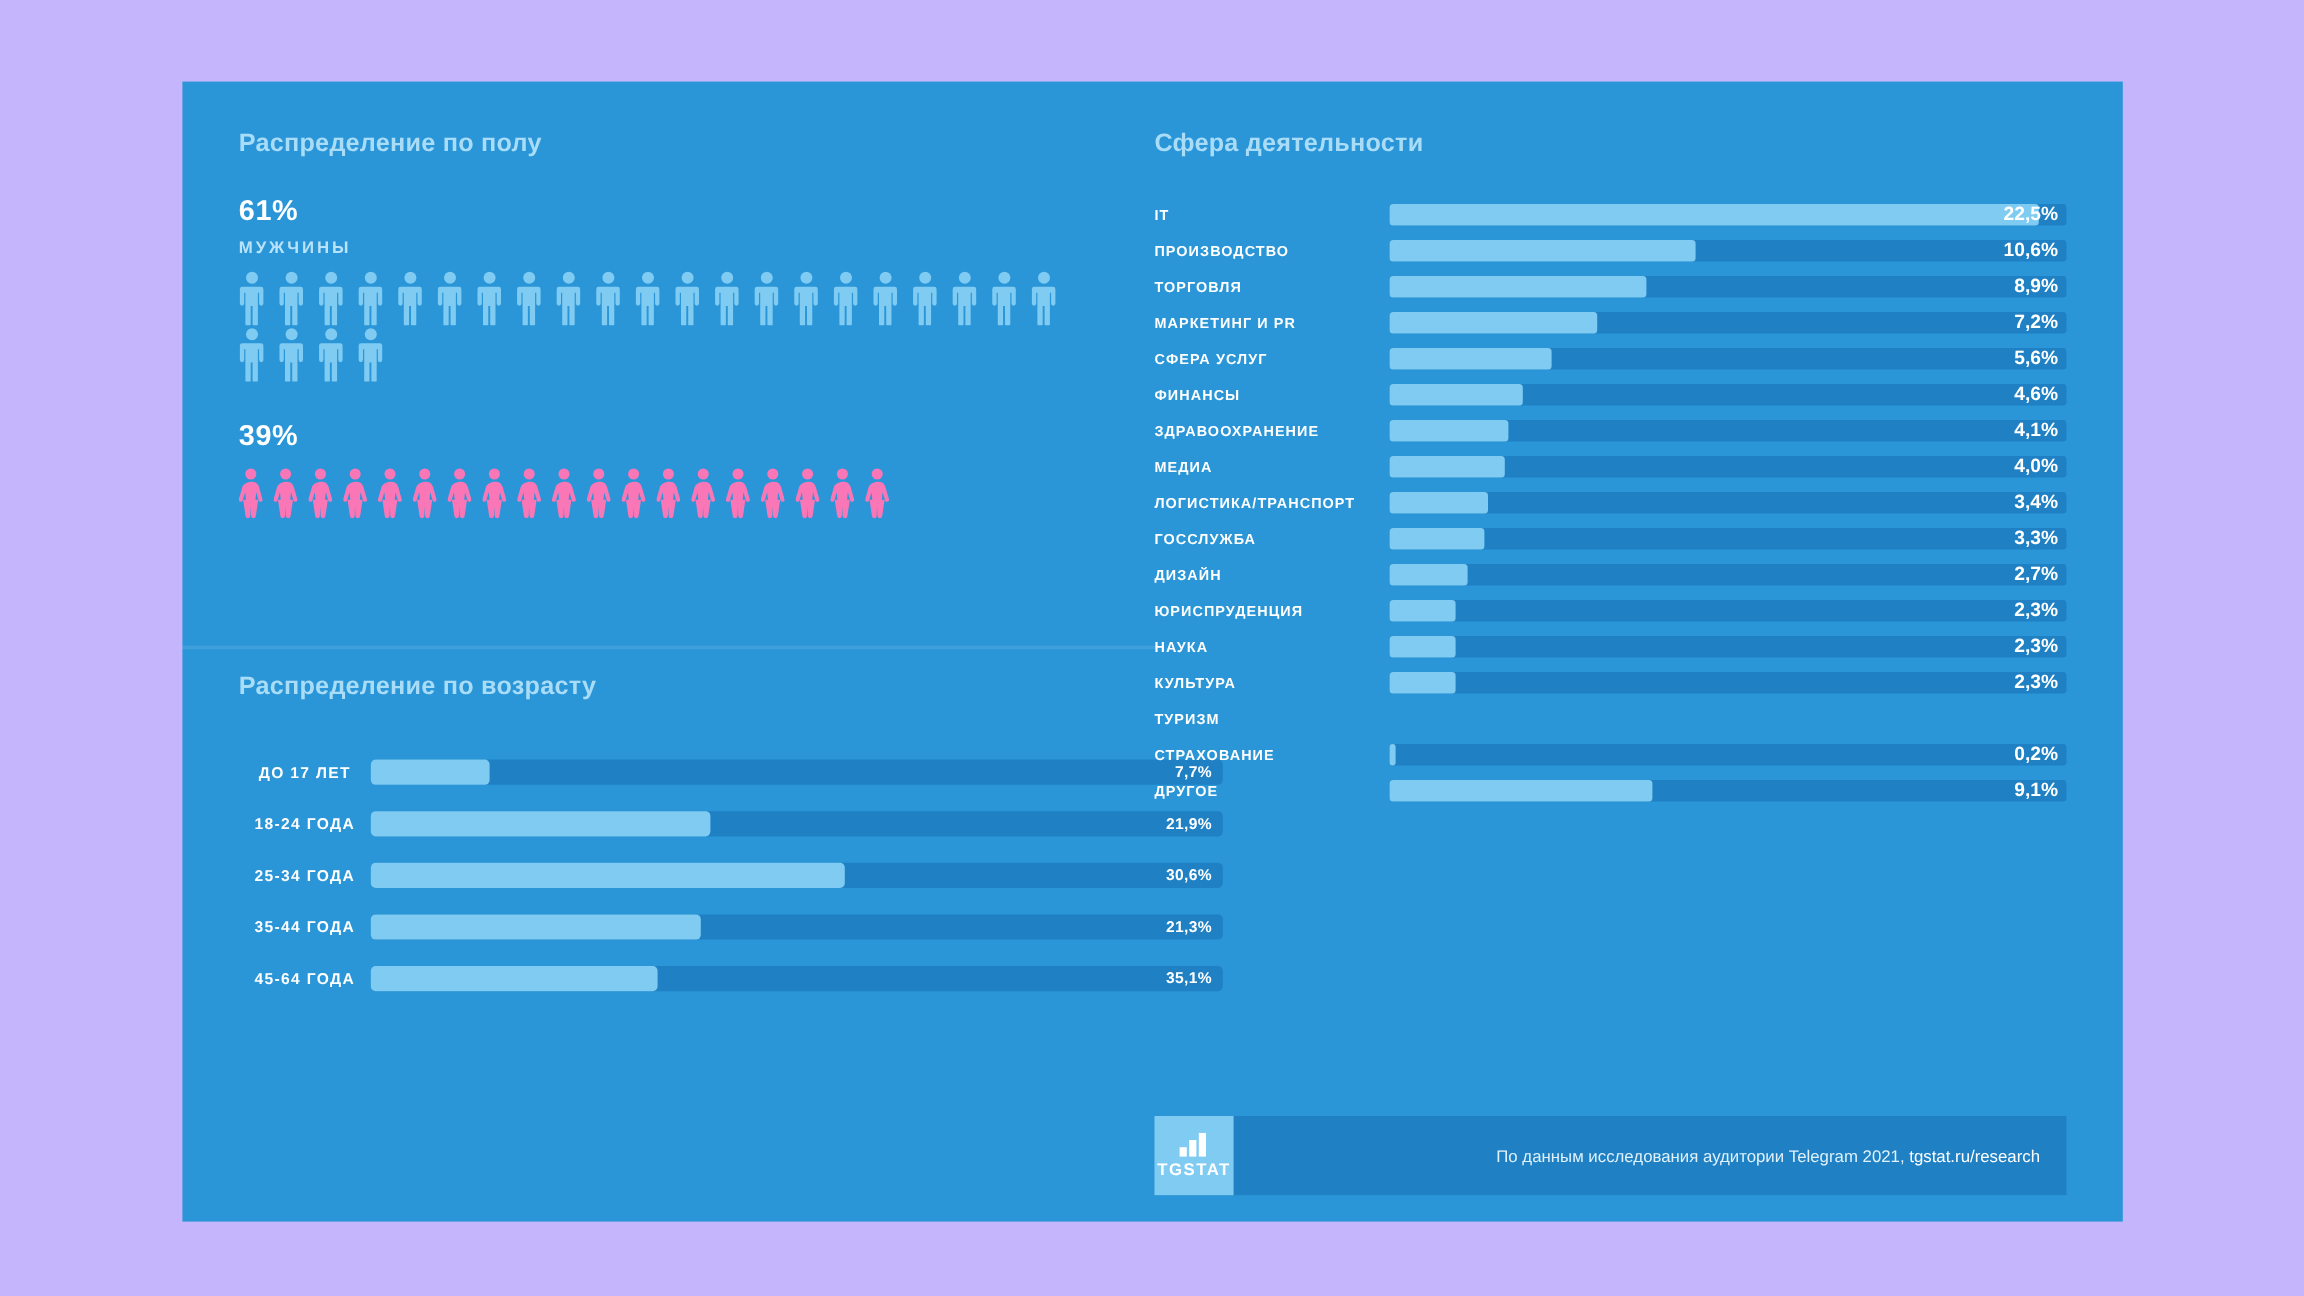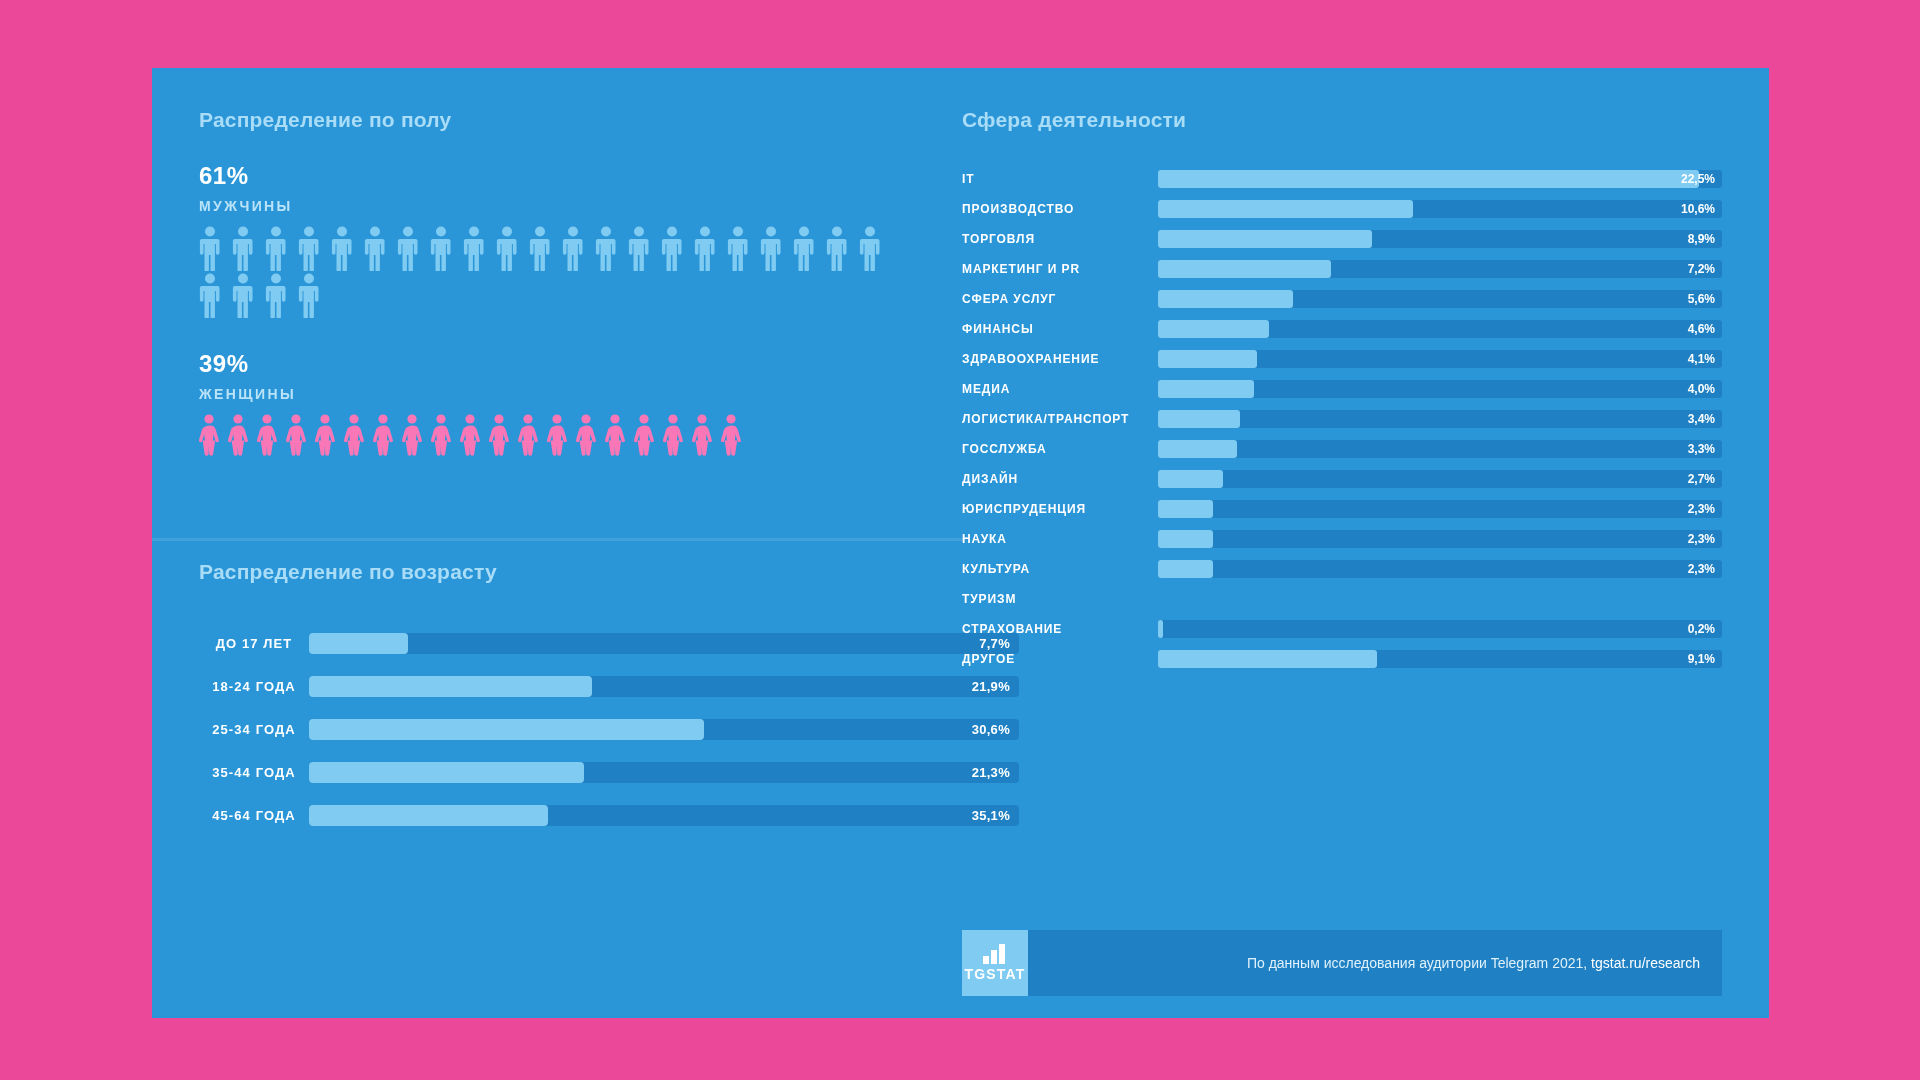--- a/index.html
+++ b/index.html
@@ -5,21 +5,21 @@
   * { box-sizing: border-box; margin: 0; padding: 0; }
   html, body {
     width: 1920px; height: 1080px;
     background: #f0f0f0;
     font-family: "Liberation Sans", sans-serif;
     overflow: hidden;
   }
   #canvas {
     position: relative;
     width: 1920px; height: 1080px;
-    background: #ec4899;
+    background: #c4b5fd;
   }
   .board {
     position: absolute;
     left: 152px; top: 68px;
     width: 1617px; height: 950px;
     background: #2a96d8;
   }
   
   .section-title {
     color: #a8dcf7;
@@ -115,21 +115,21 @@
   }
   .sphere-fill {
     position: absolute; left: 0; top: 0; bottom: 0;
     background: #7fcbf2;
     border-radius: 3px;
   }
   .sphere-val {
     position: absolute; right: 7px; top: 50%;
     transform: translateY(-50%);
     color: #ffffff;
-    font-size: 12px;
+    font-size: 16px;
     font-weight: bold;
   }
   
   .footer {
     position: absolute;
     left: 810px; top: 862px;
     width: 760px; height: 66px;
     background: #1f81c4;
     display: flex; align-items: center;
   }
@@ -318,21 +318,20 @@
               <svg width="22" height="45" viewBox="0 0 22 45">
                 <circle cx="11" cy="5.5" r="5" fill="#7fcbf2"></circle>
                 <path d="M3.5 13h15a2 2 0 0 1 2 2v12a1.8 1.8 0 0 1-3.6 0v-9h-1v26a2.2 2.2 0 0 1-4.4 0V29h-1.6v15a2.2 2.2 0 0 1-4.4 0V18h-1v9a1.8 1.8 0 0 1-3.6 0V15a2 2 0 0 1 2-2z" fill="#7fcbf2"></path>
               </svg>
             </div>
           </div>
       </div>
 
       <div style="margin-top:30px;">
         <div class="big-pct">39%</div>
-        <div class="gender-caption">ЖЕНЩИНЫ</div>
         <div class="figrow figrow-f" id="female-figures">
             <div class="fig fig-f">
               <svg width="20" height="45" viewBox="0 0 20 45">
                 <circle cx="10" cy="5" r="4.6" fill="#f977b6"></circle>
                 <path d="M10 11.5c3 0 5 1.6 5.8 4.2l3 10.3a1.7 1.7 0 0 1-3.3.9l-2-6.6-.6 6.2h2.3l-2 13.3a2 2 0 0 1-4 0l-.3-8-.3 8a2 2 0 0 1-4 0L2.6 26.5h2.3l-.6-6.2-2 6.6a1.7 1.7 0 0 1-3.3-.9l3-10.3C2.9 13.1 7 11.5 10 11.5z" transform="translate(1,0)" fill="#f977b6"></path>
               </svg>
             </div>
             <div class="fig fig-f">
               <svg width="20" height="45" viewBox="0 0 20 45">
                 <circle cx="10" cy="5" r="4.6" fill="#f977b6"></circle>

